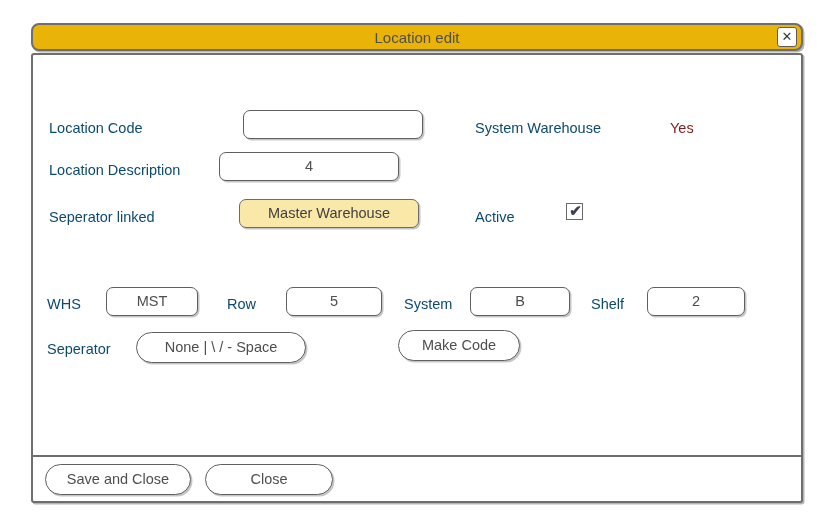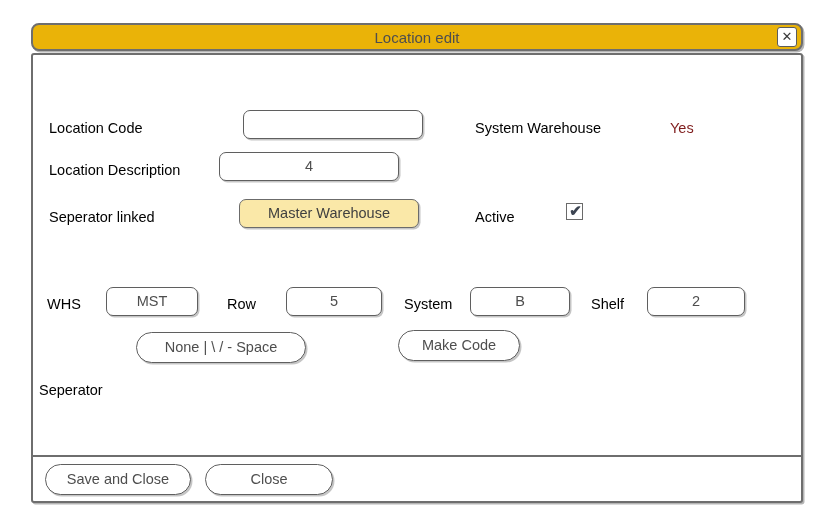--- a/index.html
+++ b/index.html
@@ -76,21 +76,21 @@
   .form-area {
     position: absolute;
     left: 0; top: 0; right: 0;
     height: 400px;
   }
 
   
   .lbl {
     position: absolute;
     font-size: 14.5px;
-    color: #000000;
+    color: #0c4a6e;
     white-space: nowrap;
     line-height: 18px;
   }
   .val-static {
     position: absolute;
     font-size: 14.5px;
     color: #7f1d1d;
     white-space: nowrap;
     line-height: 18px;
   }
@@ -211,21 +211,21 @@
 
       <div class="lbl" style="left:194px; top:240px;">Row</div>
       <div class="field" style="left:253px; top:232px; width:96px;">5</div>
 
       <div class="lbl" style="left:371px; top:240px;">System</div>
       <div class="field" style="left:437px; top:232px; width:100px;">B</div>
 
       <div class="lbl" style="left:558px; top:240px;">Shelf</div>
       <div class="field" style="left:614px; top:232px; width:98px;">2</div>
 
-      <div class="lbl" style="left:6px; top:285px;margin-top:41px;">Seperator</div>
+      <div class="lbl" style="left:14px; top:285px;">Seperator</div>
       <div class="pill" style="left:365px; top:275px; width:122px;">Make Code</div>
 
       <div class="pill" style="left:103px; top:277px; width:170px;">None | \ / - Space</div>
 
     </div>
 
     <div class="divider"></div>
 
     <div class="footer">
       <div class="pill" style="left:12px; top:7px; width:146px;">Save and Close</div>

